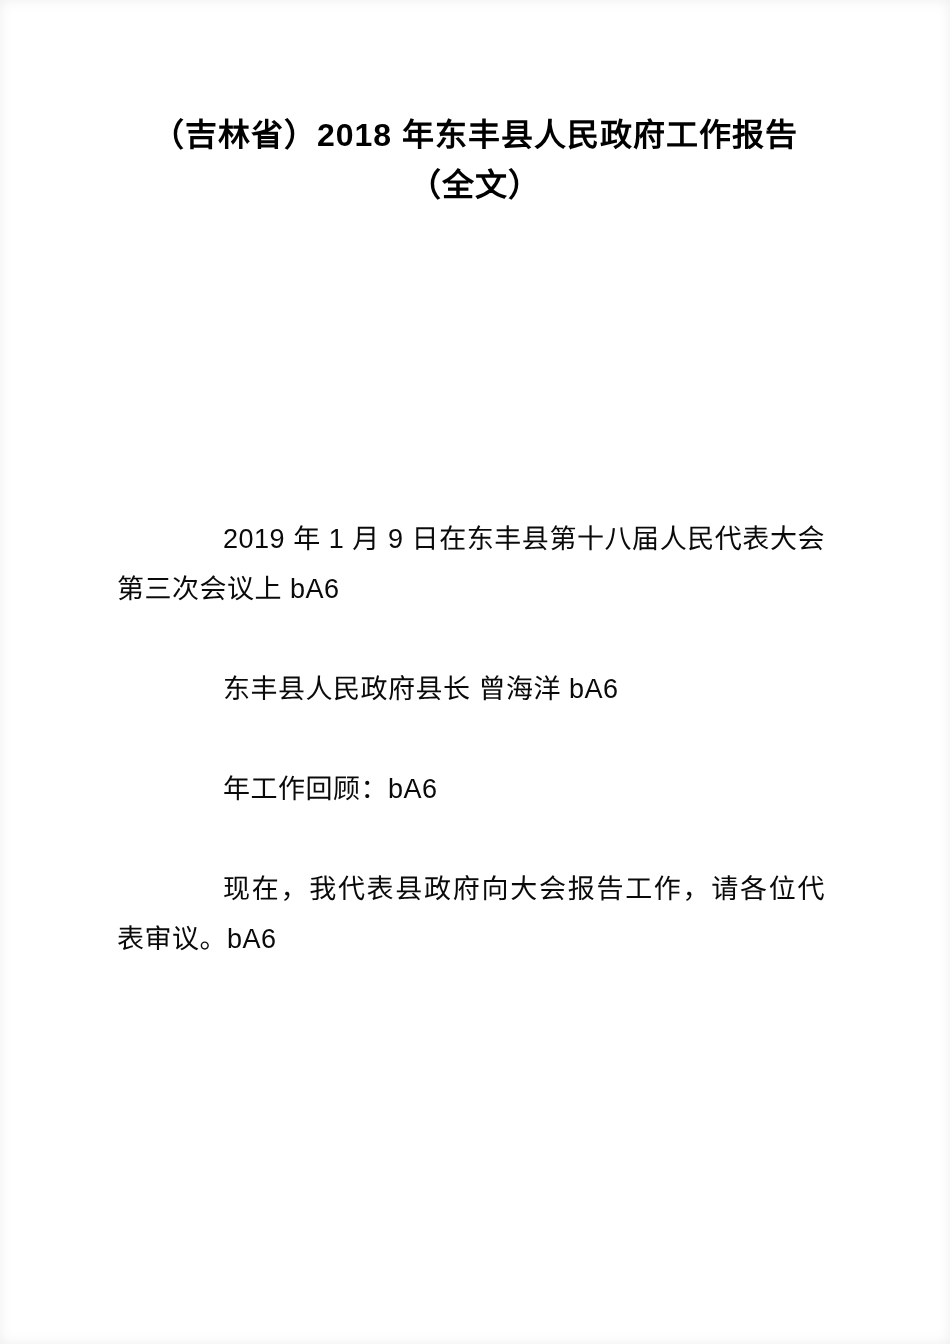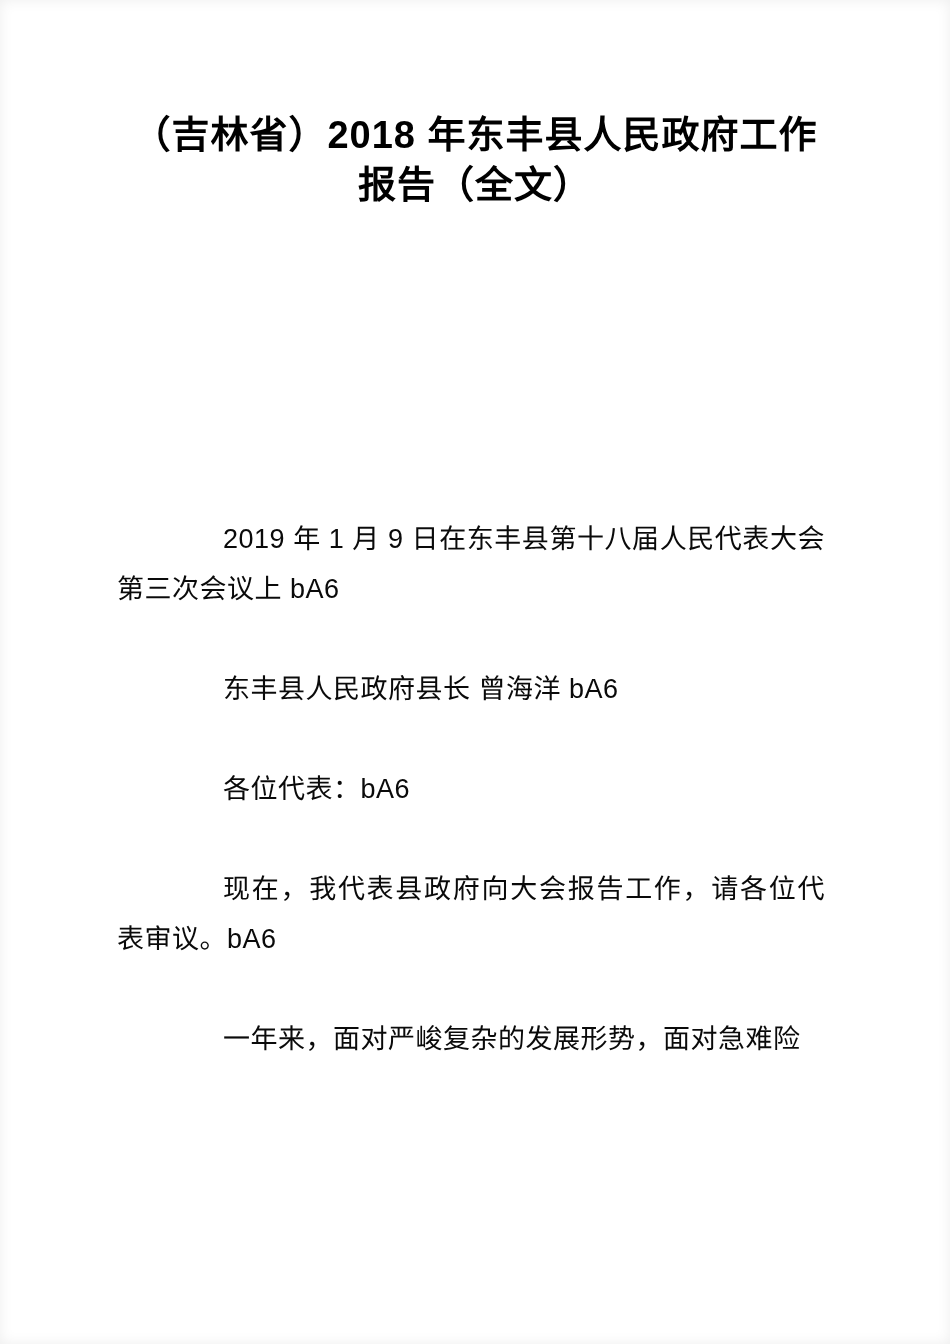--- a/index.html
+++ b/index.html
@@ -30,21 +30,21 @@
     line-height: 32px;
     font-weight: 400;
     color: #e01d1d;
     letter-spacing: 1px;
   }
 
   .doc-title {
     margin: 48px auto 0 auto;
     width: 700px;
     text-align: center;
-    font-size: 38px;
+    font-size: 32px;
     line-height: 50px;
     font-weight: 700;
     color: #000000;
     letter-spacing: 1px;
   }
 
   .content {
     margin-top: 304px;
     margin-left: 117px;
     width: 708px;
@@ -67,18 +67,17 @@
 <body>
 
 <div class="page">
 
 
   <h1 class="doc-title">（吉林省）2018 年东丰县人民政府工作报告（全文）</h1>
 
   <div class="content">
     <p>2019 年 1 月 9 日在东丰县第十八届人民代表大会第三次会议上 bA6</p>
     <p>东丰县人民政府县长 曾海洋 bA6</p>
-    <p>各位代表：bA6</p>
+    <p>年工作回顾：bA6</p>
     <p>现在，我代表县政府向大会报告工作，请各位代表审议。bA6</p>
-    <p>一年来，面对严峻复杂的发展形势，面对急难险</p>
   </div>
 
 </div>
 
 </body></html>

